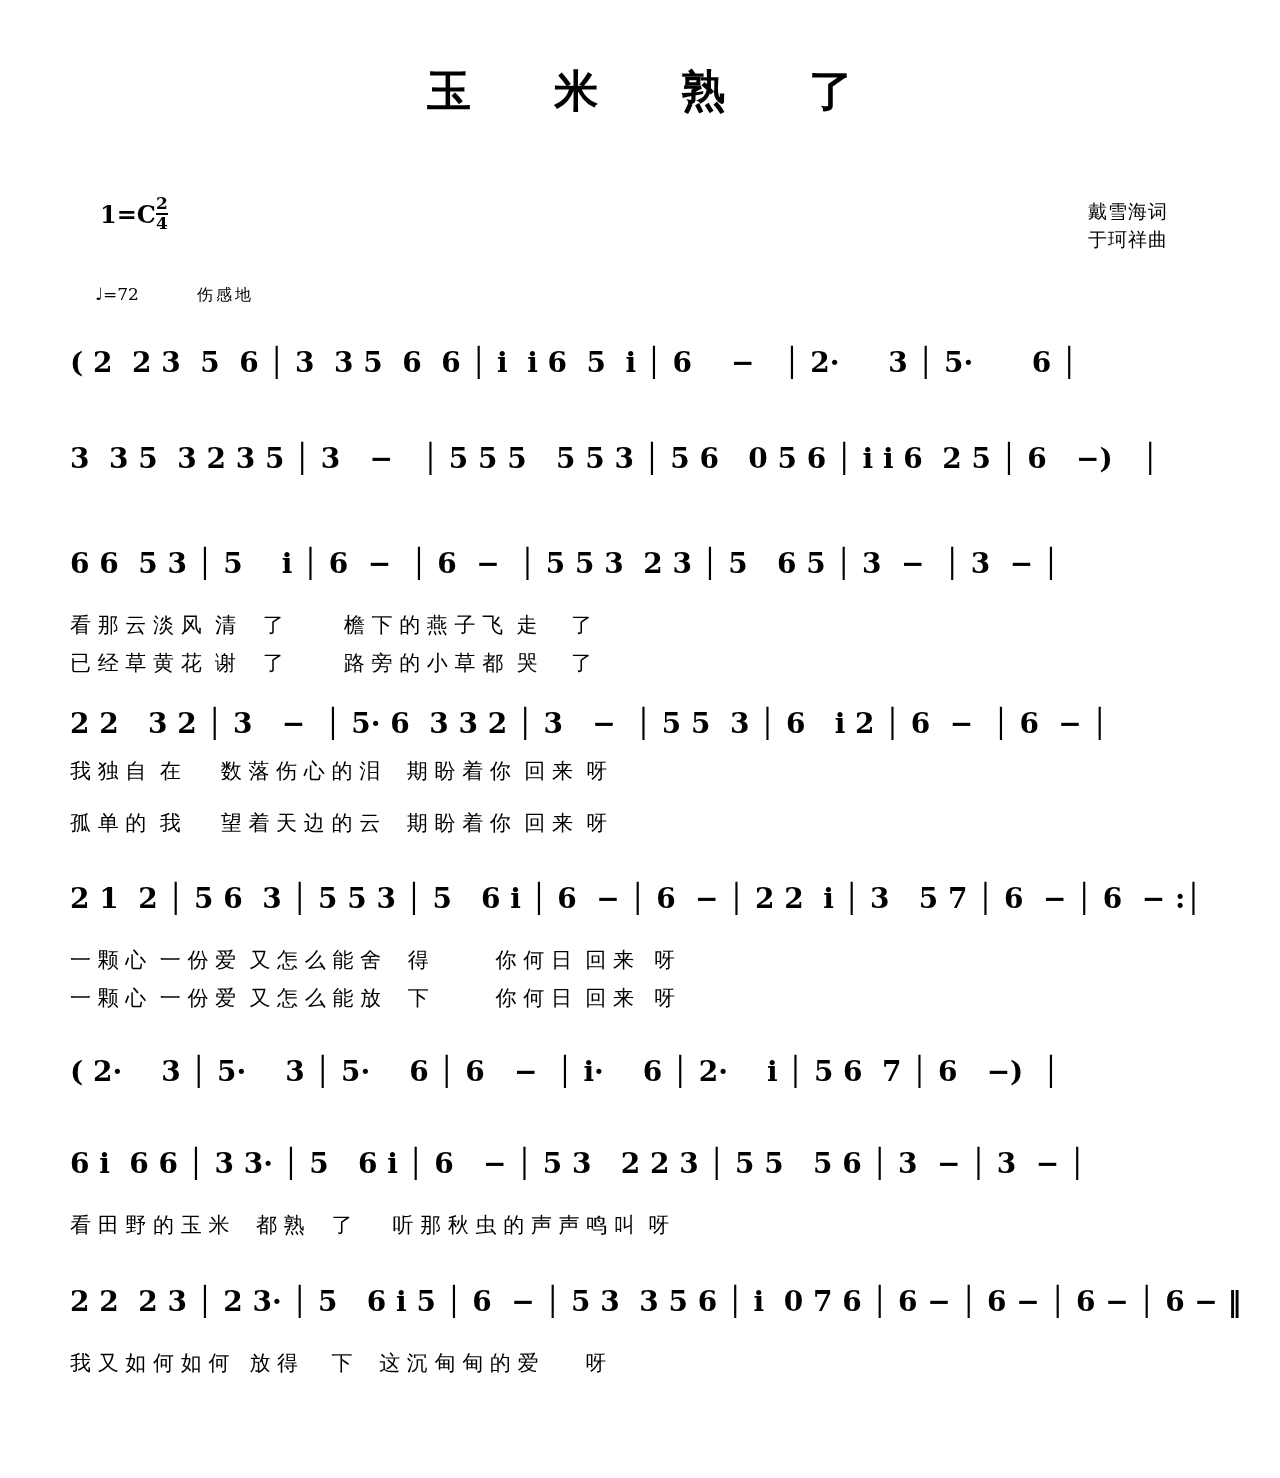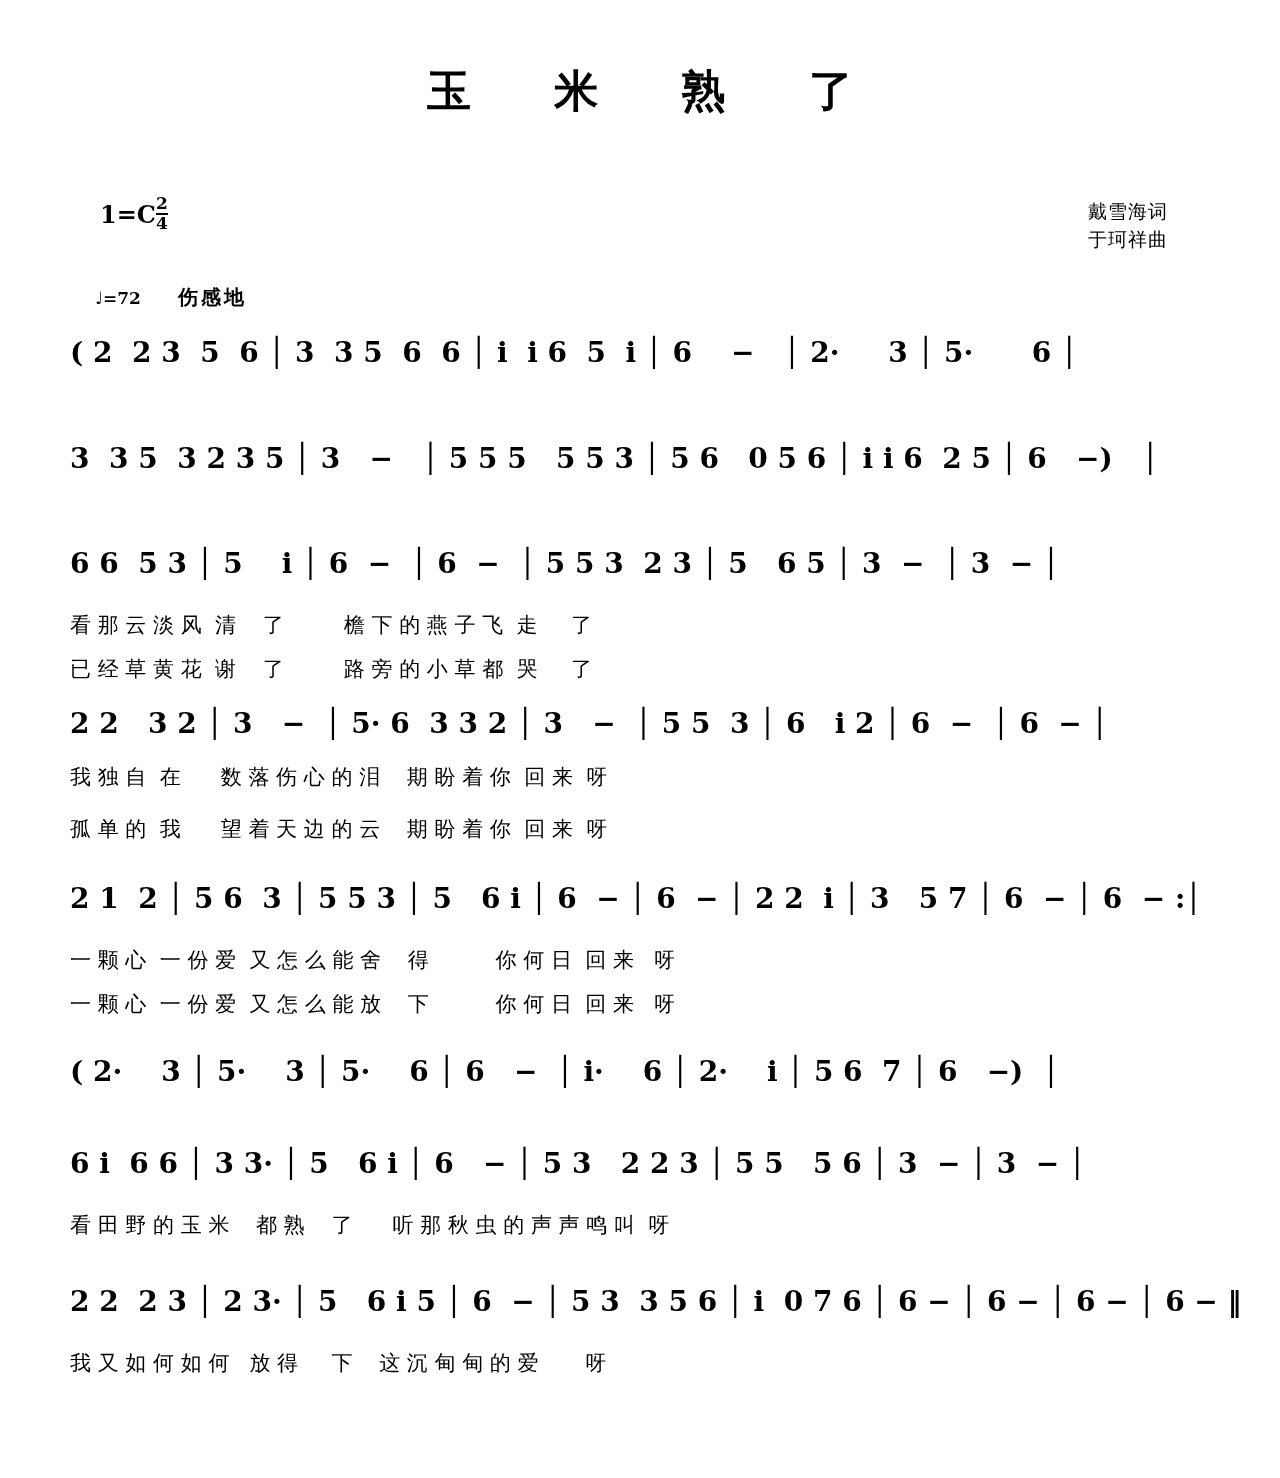--- a/index.html
+++ b/index.html
@@ -67,27 +67,27 @@
     line-height: 1.45;
     letter-spacing: 1px;
   }
 
   .tempo {
     position: absolute;
     left: 95px;
     top: 284px;
     font-family: "DejaVu Serif", "Liberation Serif", serif;
     font-size: 17px;
-    font-weight: 700;
+    font-weight: 400;
     display: flex;
     align-items: baseline;
-    gap: 37px;
+    gap: 58px;
   }
   .tempo .mark { letter-spacing: 0px; }
-  .tempo .expr { font-size: 20px; letter-spacing: 3px; }
+  .tempo .expr { font-size: 16px; letter-spacing: 3px; }
 
   
   .system {
     position: absolute;
     left: 70px;
     width: 1140px;
   }
   .notes {
     font-family: "DejaVu Serif", "Liberation Serif", serif;
     font-size: 28px;
@@ -96,21 +96,21 @@
     letter-spacing: 0px;
     line-height: 1.0;
     height: 40px;
   }
   .lyric {
     font-family: "DejaVu Serif", "Liberation Serif", serif;
     font-size: 21px;
     white-space: pre;
     letter-spacing: 0px;
     line-height: 1.5;
-    margin-top: 12px;
+    margin-top: 6px;
   }
   .lyric.l1 { margin-top: 20px; }
 </style>
 </head>
 <body>
 
 <div id="sheet">
 
   <div class="title">玉 米 熟 了</div>
 
@@ -125,21 +125,21 @@
   <div class="credits">
     <div>戴雪海词</div>
     <div>于珂祥曲</div>
   </div>
 
   <div class="tempo">
     <span class="mark">♩=72</span>
     <span class="expr">伤感地</span>
   </div>
 
-  <div class="system" style="top:339px">
+  <div class="system" style="top:349px">
     <div class="notes">( 2  2 3  5  6 │ 3  3 5  6  6 │ i  i 6  5  i │ 6    −   │ 2·     3 │ 5·      6 │</div>
   </div>
 
   <div class="system" style="top:445px">
     <div class="notes">3  3 5  3 2 3 5 │ 3   −   │ 5 5 5   5 5 3 │ 5 6   0 5 6 │ i i 6  2 5 │ 6   −)   │</div>
   </div>
 
   <div class="system" style="top:550px">
     <div class="notes">6 6  5 3 │ 5    i │ 6  −  │ 6  −  │ 5 5 3  2 3 │ 5   6 5 │ 3  −  │ 3  − │</div>
     <div class="lyric l1">看 那 云 淡 风  清    了         檐 下 的 燕 子 飞  走     了</div>

